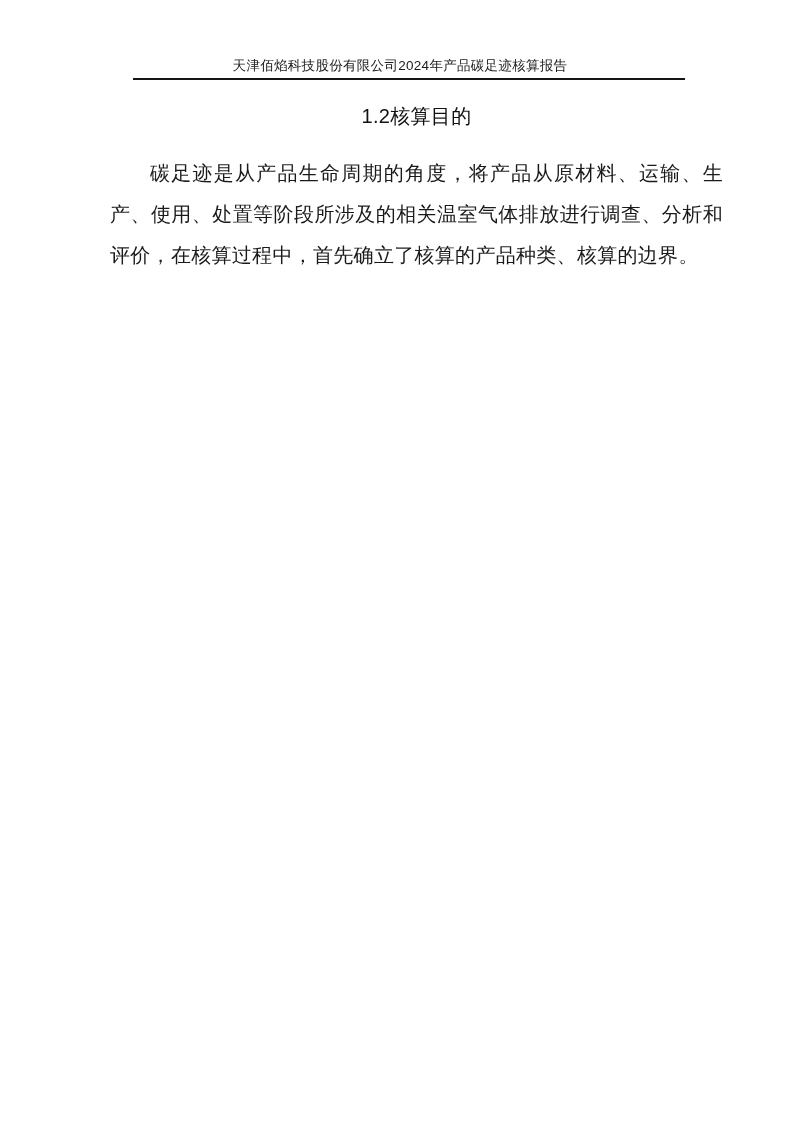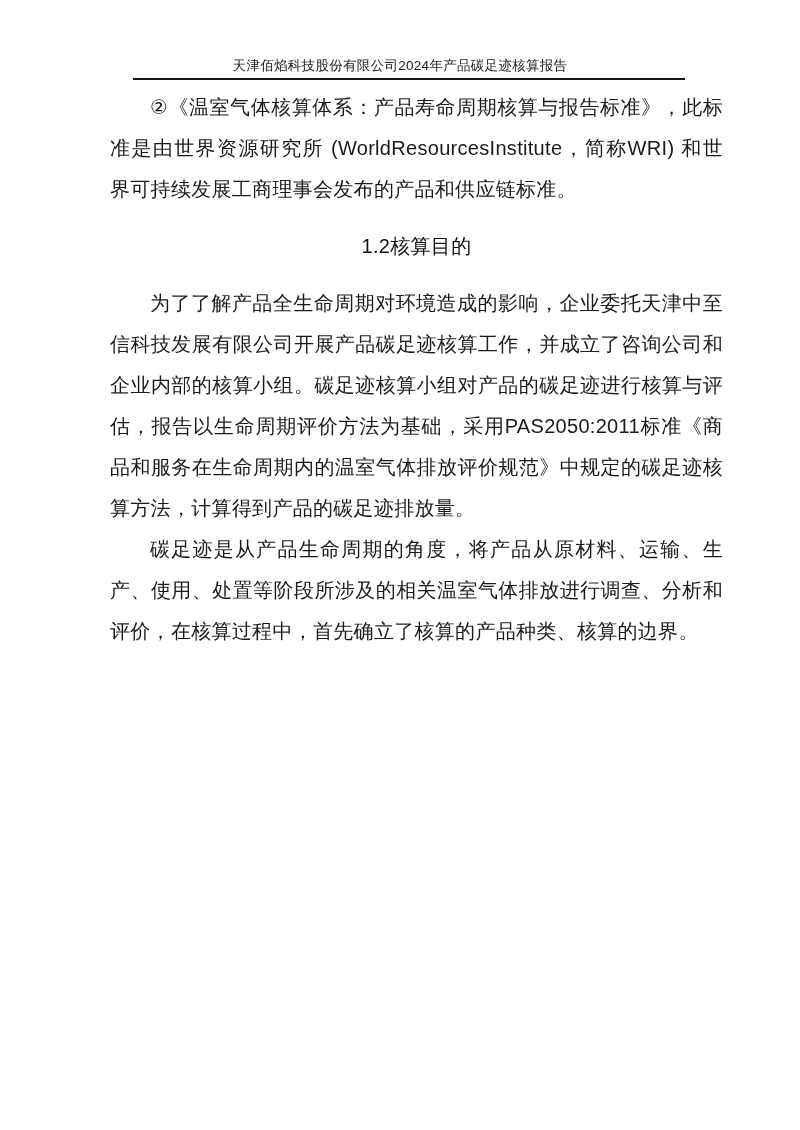--- a/index.html
+++ b/index.html
@@ -68,23 +68,21 @@
 <body>
 
 <div class="page">
 
   <header class="doc-header">
     <div class="doc-header-title">天津佰焰科技股份有限公司2024年产品碳足迹核算报告</div>
     <div class="doc-header-rule"></div>
   </header>
 
   <main class="doc-content">
-    <p>②《温室气体核算体系：产品寿命周期核算与报告标准》，此标准是由世界资源研究所 (WorldResourcesInstitute，简称WRI) 和世界可持续发展工商理事会发布的产品和供应链标准。</p>
     <h2 class="section-heading">1.2核算目的</h2>
-    <p>为了了解产品全生命周期对环境造成的影响，企业委托天津中至信科技发展有限公司开展产品碳足迹核算工作，并成立了咨询公司和企业内部的核算小组。碳足迹核算小组对产品的碳足迹进行核算与评估，报告以生命周期评价方法为基础，采用PAS2050:2011标准《商品和服务在生命周期内的温室气体排放评价规范》中规定的碳足迹核算方法，计算得到产品的碳足迹排放量。</p>
     <p>碳足迹是从产品生命周期的角度，将产品从原材料、运输、生产、使用、处置等阶段所涉及的相关温室气体排放进行调查、分析和评价，在核算过程中，首先确立了核算的产品种类、核算的边界。</p>
   </main>
 
   <footer class="doc-footer">
     <span>4</span>
   </footer>
 
 </div>
 
 </body></html>

